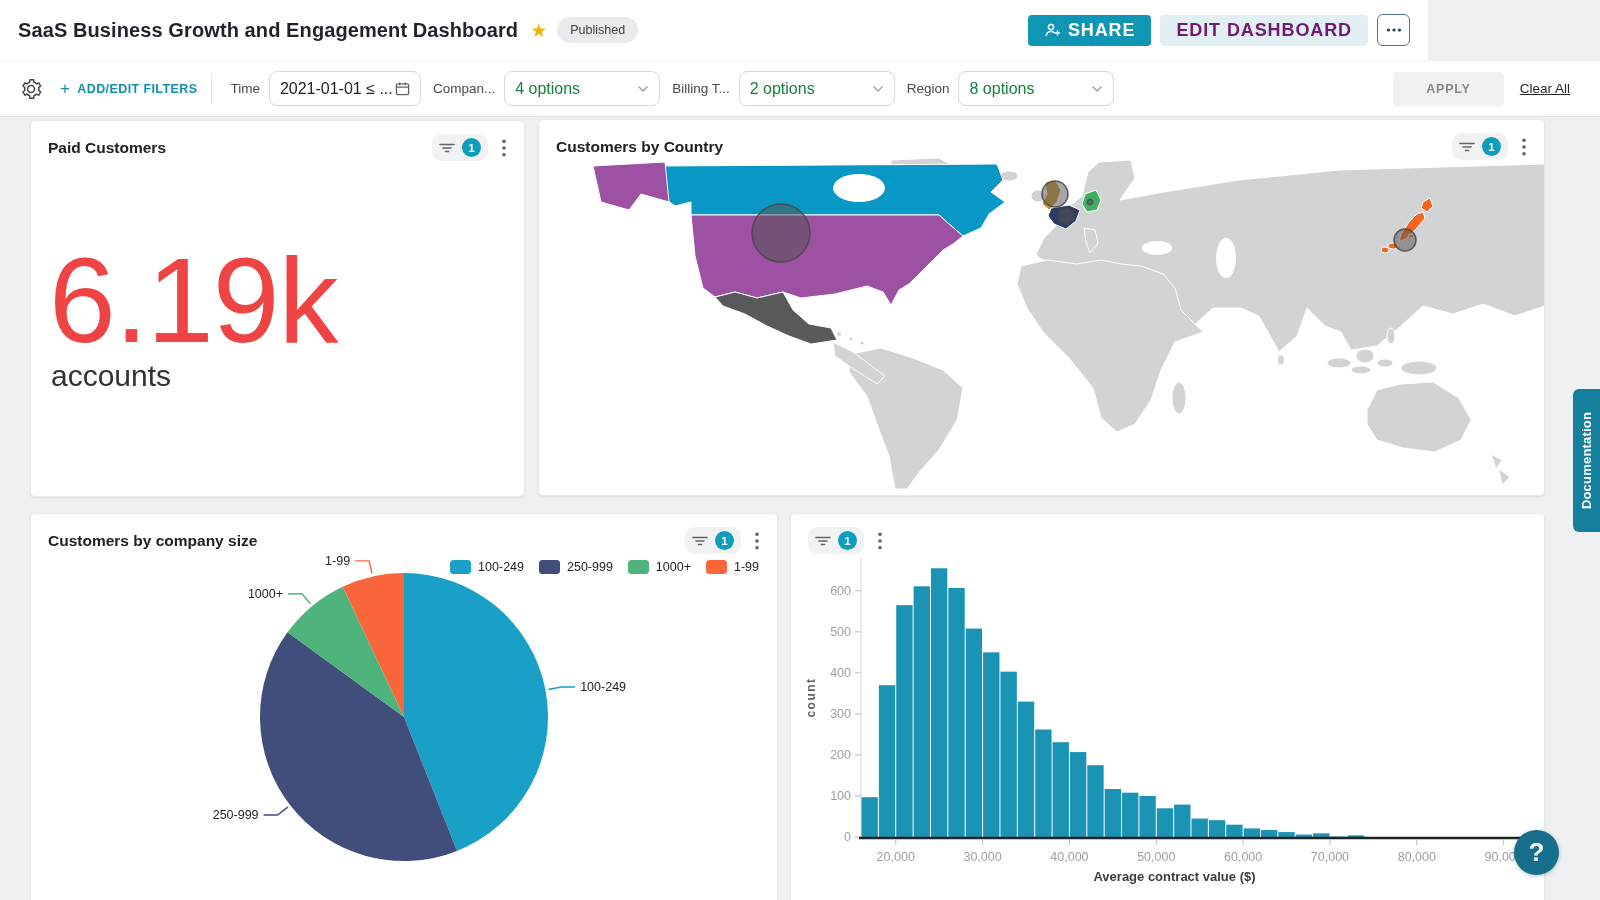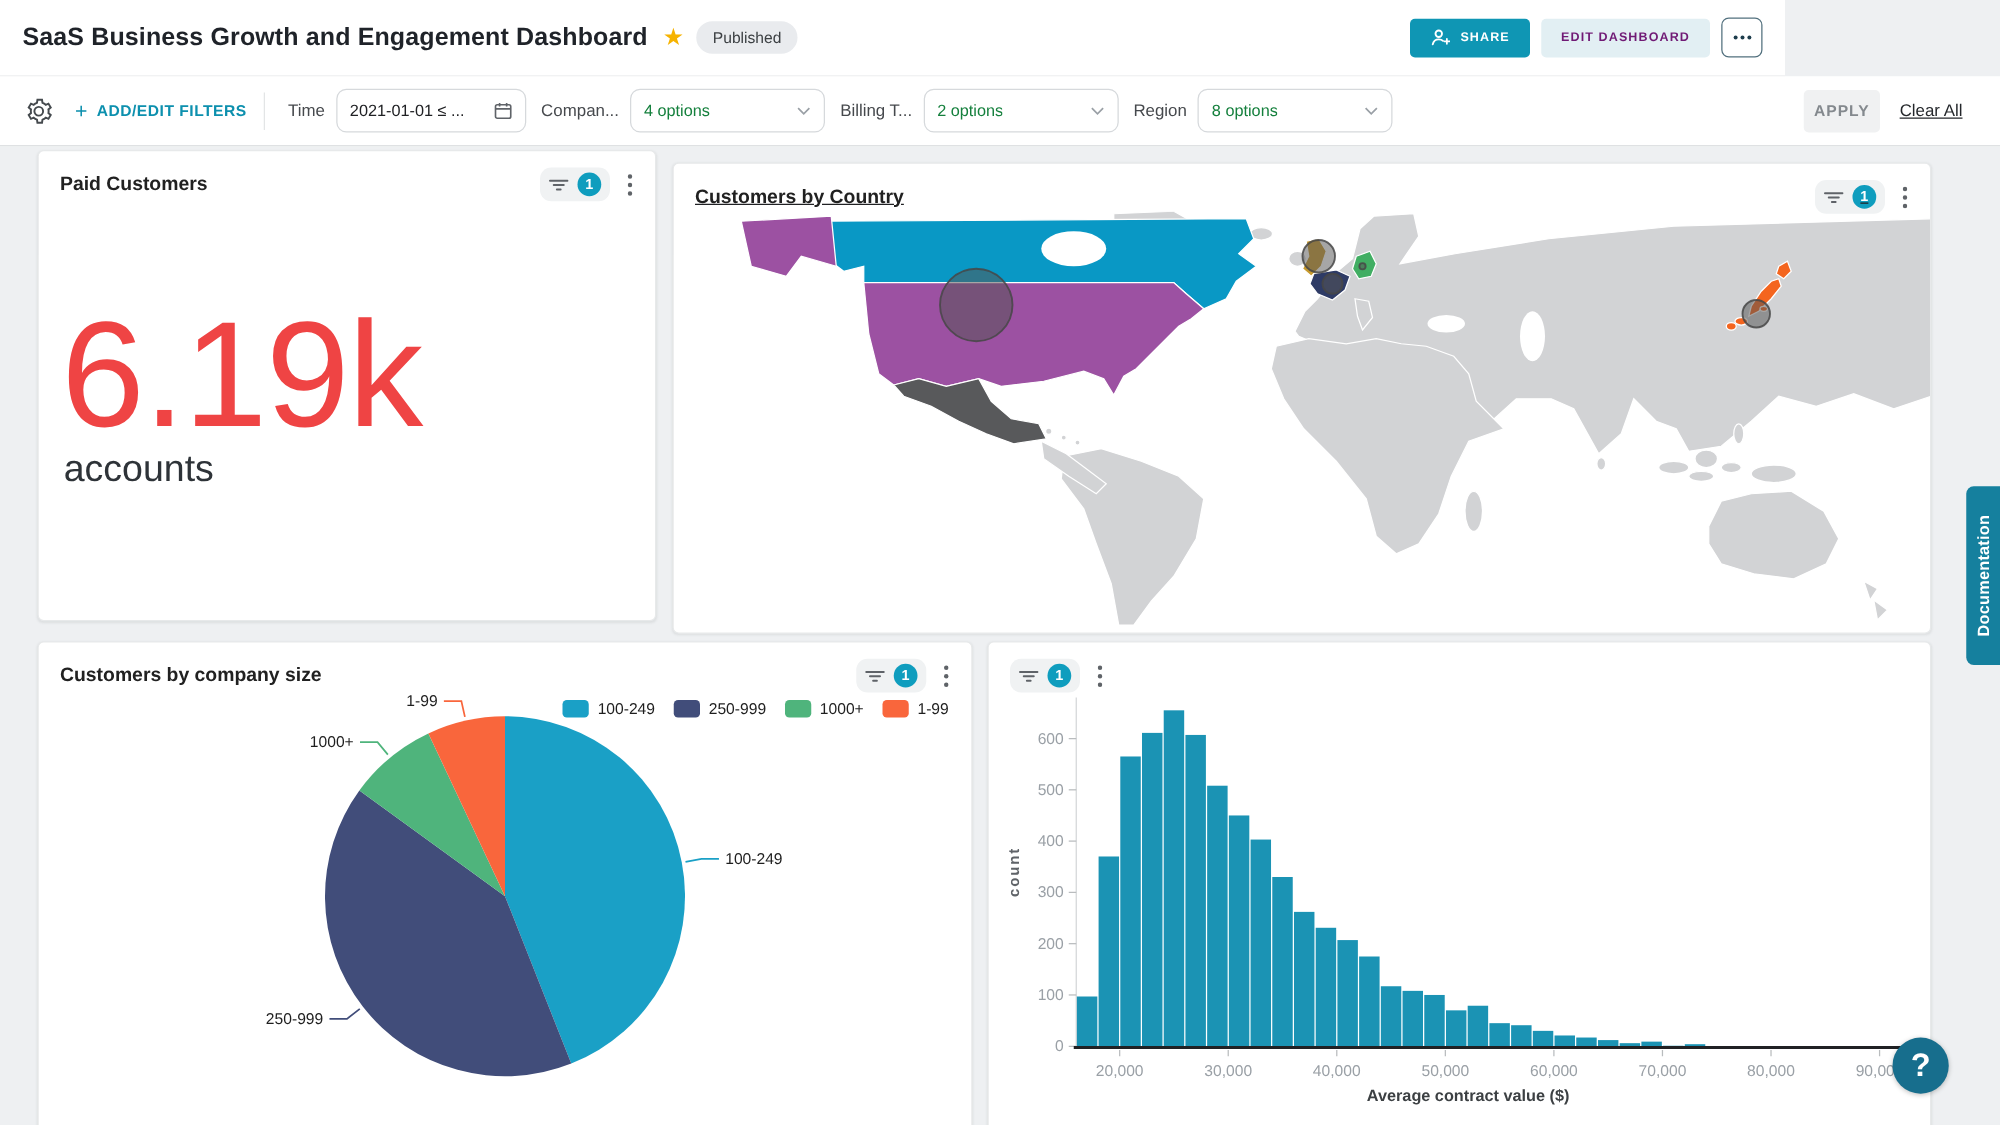--- a/index.html
+++ b/index.html
@@ -7,62 +7,62 @@
     font-family:"Liberation Sans", sans-serif; color:#202124; }
 
   
   .app-header { position:absolute; left:0; top:0; width:1428px; height:61px; background:#fff;
     display:flex; align-items:center; padding:0 18px; border-bottom:1px solid #f1f2f3; z-index:5; }
   .page-title { font-size:20px; font-weight:700; color:#1f2329; letter-spacing:.1px; }
   .star-icon { color:#f6b300; font-size:19px; margin-left:12px; }
   .status-pill { margin-left:10px; background:#e9ebee; color:#3c4043; font-size:12.5px;
     padding:6px 13px; border-radius:15px; }
   .header-actions { margin-left:auto; display:flex; align-items:center; gap:9px; }
-  .btn { border:none; border-radius:4px; font-size:10px; font-weight:700; letter-spacing:.9px;
+  .btn { border:none; border-radius:4px; font-size:18px; font-weight:700; letter-spacing:.9px;
     padding:0 16px; height:31px; display:flex; align-items:center; gap:8px; cursor:pointer; }
   .btn-share { background:#0f96b4; color:#fff; }
   .btn-edit { background:#e2eff3; color:#701a75; }
   .btn-more { width:33px; height:32px; background:#fff; border:1.5px solid #52707e; border-radius:6px;
     display:flex; align-items:center; justify-content:center; cursor:pointer; }
 
   
   .filter-bar { position:absolute; left:0; top:61px; width:1600px; height:56px; background:#fff;
     display:flex; align-items:center; padding:0 16px; border-bottom:1px solid #dfe1e3; z-index:4; }
   .gear-btn { margin:0 10px 0 4px; display:flex; cursor:pointer; }
   .add-filters { display:flex; align-items:center; gap:7px; color:#0d90ae; font-size:12.5px;
     font-weight:700; letter-spacing:.4px; margin:0 14px 0 8px; cursor:pointer; }
   .plus-icon { font-size:17px; font-weight:400; }
   .vsep { width:1px; height:30px; background:#e3e5e6; margin-right:6px; }
   .flt-label { font-size:13.5px; color:#46494d; margin:0 9px 0 12px; white-space:nowrap; }
   .field { height:35px; border:1px solid #d6d9dc; border-radius:8px; background:#fff;
     display:flex; align-items:center; justify-content:space-between; padding:0 10px; cursor:pointer; }
   .field.date { width:152px; }
   .field.select { width:156px; }
-  .field .val { font-size:13px; color:#202124; white-space:nowrap; overflow:hidden; }
+  .field .val { font-size:16px; color:#202124; white-space:nowrap; overflow:hidden; }
   .field .ph { color:#15803d; }
   .bar-right { margin-left:auto; display:flex; align-items:center; }
   .btn-apply { background:#f0f1f2; color:#84898e; border-radius:4px; font-size:12.5px;
-    font-weight:700; letter-spacing:.8px; padding:10px 8px; border:none; }
+    font-weight:700; letter-spacing:.8px; padding:10px 33px; border:none; }
   .clear-all { font-size:13.5px; color:#24272b; margin:0 14px 0 16px; cursor:pointer; white-space:nowrap;text-decoration:underline; }
 
   
   .main { position:absolute; left:0; top:117px; width:1600px; height:783px; background:#eef0f2; overflow:hidden; }
   .tile { position:absolute; background:#fff; border-radius:5px; border:1px solid #e7e9ea;
     box-shadow:0 1px 2px rgba(60,64,67,.10); overflow:hidden; }
   .tile-head { display:flex; align-items:center; padding:13px 12px 6px 17px;gap:44px; }
   .tile-title { font-size:15.5px; font-weight:700; color:#212121; flex:1; }
   .head-tools { display:flex; align-items:center; gap:8px; }
   .chip { display:flex; align-items:center; gap:7px; background:#f0f2f3; border-radius:9px;
     padding:4px 7px; cursor:pointer; }
   .count-badge { width:19px; height:19px; border-radius:50%; background:#0f9dbe; color:#fff;
     font-size:11.5px; font-weight:700; display:flex; align-items:center; justify-content:center; }
   .kebab { padding:4px 6px; cursor:pointer; display:flex; }
 
   #tile-paid { left:30px; top:3px;  width:495px; height:377px; }
-  #tile-map  { left:538px; top:13px; width:1007px; height:377px;text-decoration:underline; }
+  #tile-map  { left:538px; top:2px; width:1007px; height:377px; }
   #tile-pie  { left:30px; top:396px; width:748px; height:400px; }
   #tile-hist { left:790px; top:396px; width:755px; height:400px; }
 
   
   .big-number { position:absolute; left:18px; top:110px; font-size:120px; color:#ef4444;
     letter-spacing:-1px; }
   .big-unit { position:absolute; left:20px; top:238px; font-size:30px; color:#2e3338; }
 
   
   .map-svg { position:absolute; left:0; top:38px; width:1007px; height:332px; }

